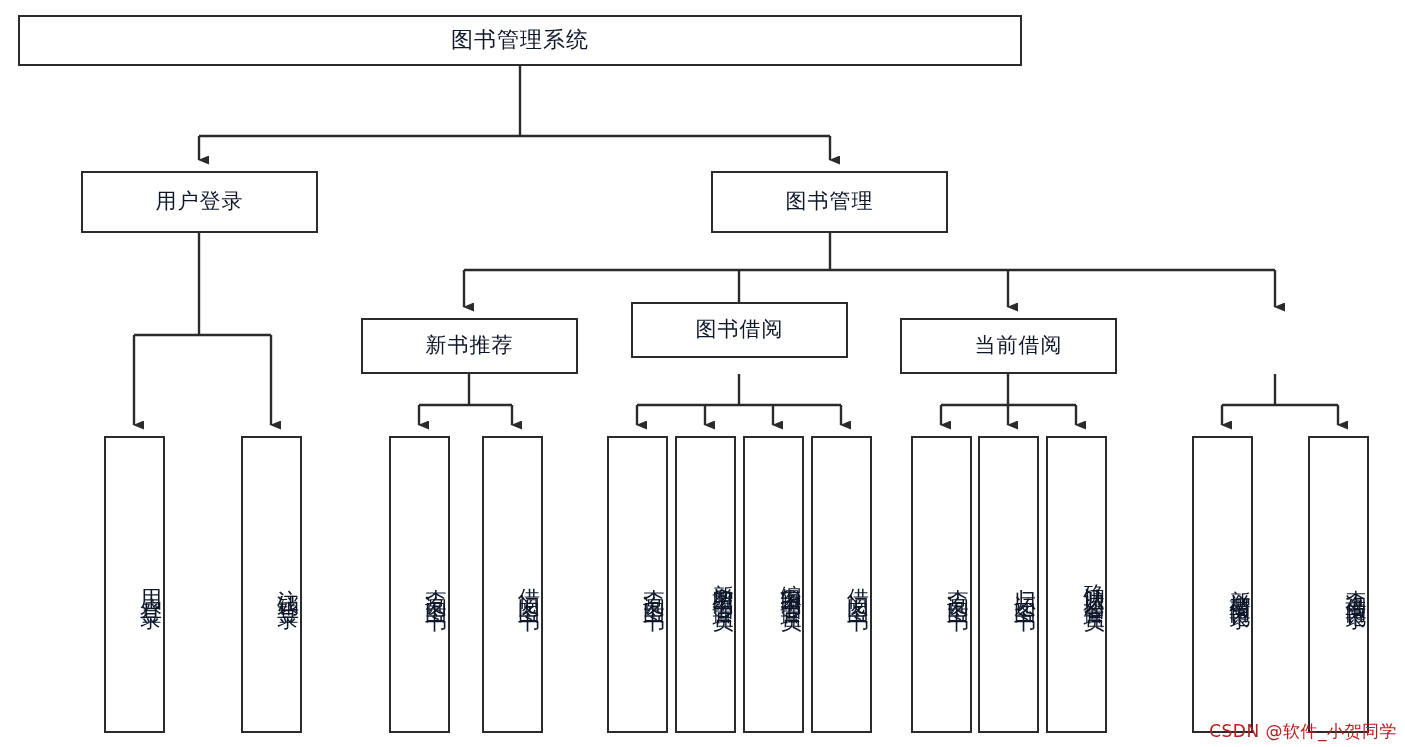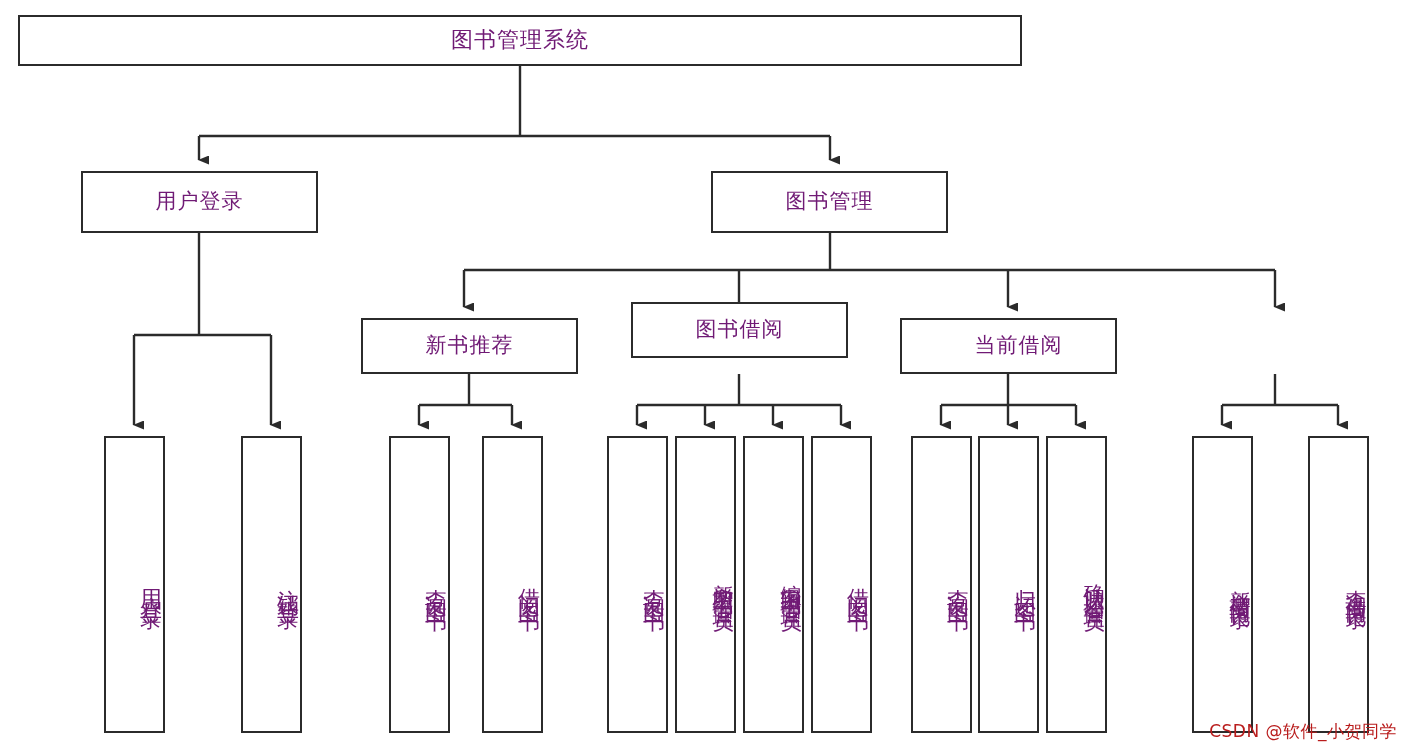--- a/index.html
+++ b/index.html
@@ -27,21 +27,21 @@
     pointer-events: none;
   }
   .node {
     position: absolute;
     box-sizing: border-box;
     background: #ffffff;
     border: 2px solid #2b2b2b;
     display: flex;
     align-items: center;
     justify-content: center;
-    color: #701a75;
+    color: #0f172a;
   }
   .node.horiz {
     font-size: 21px;
     letter-spacing: 1px;
     line-height: 1.2;
   }
   .node.root {
     font-size: 22px;
   }
   .node.vert {

